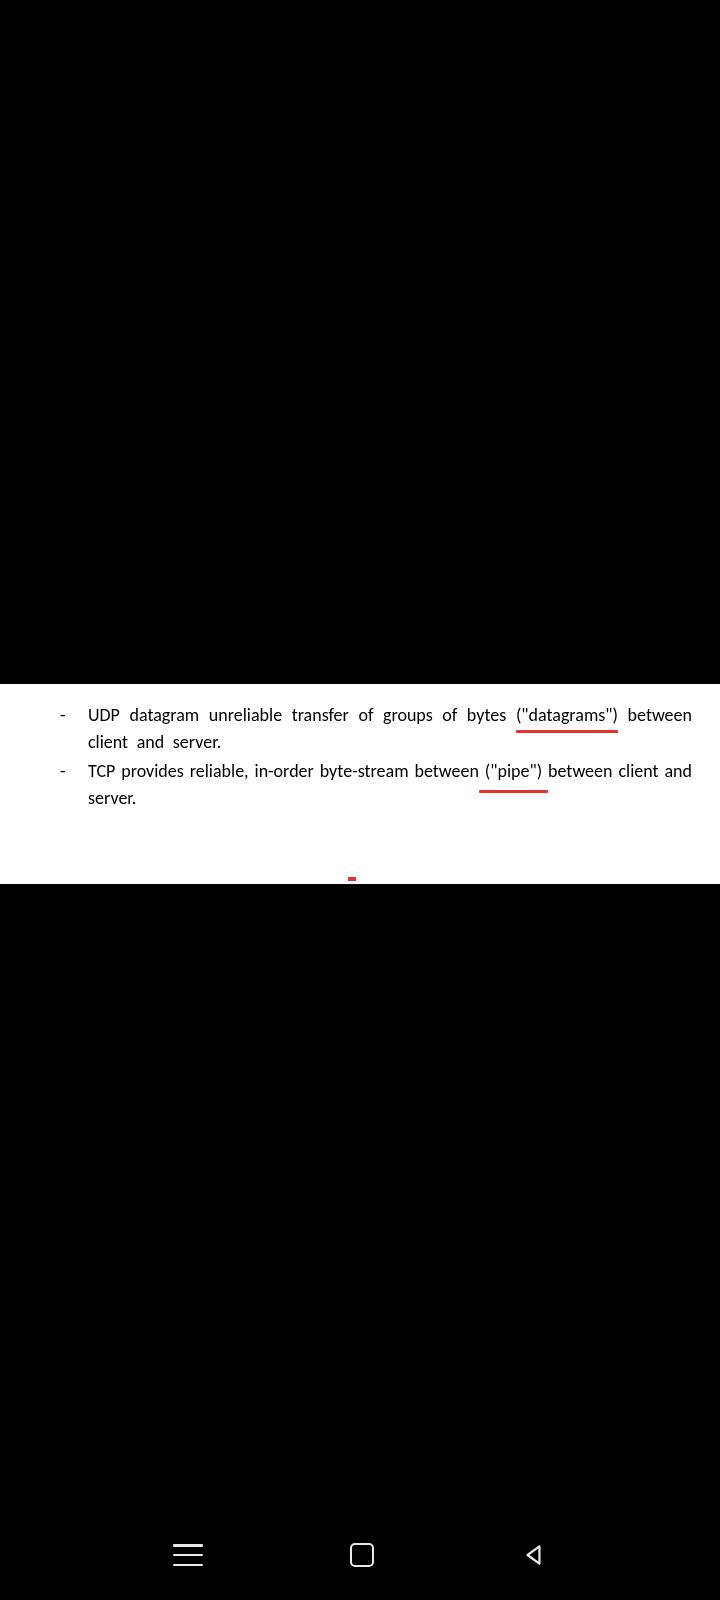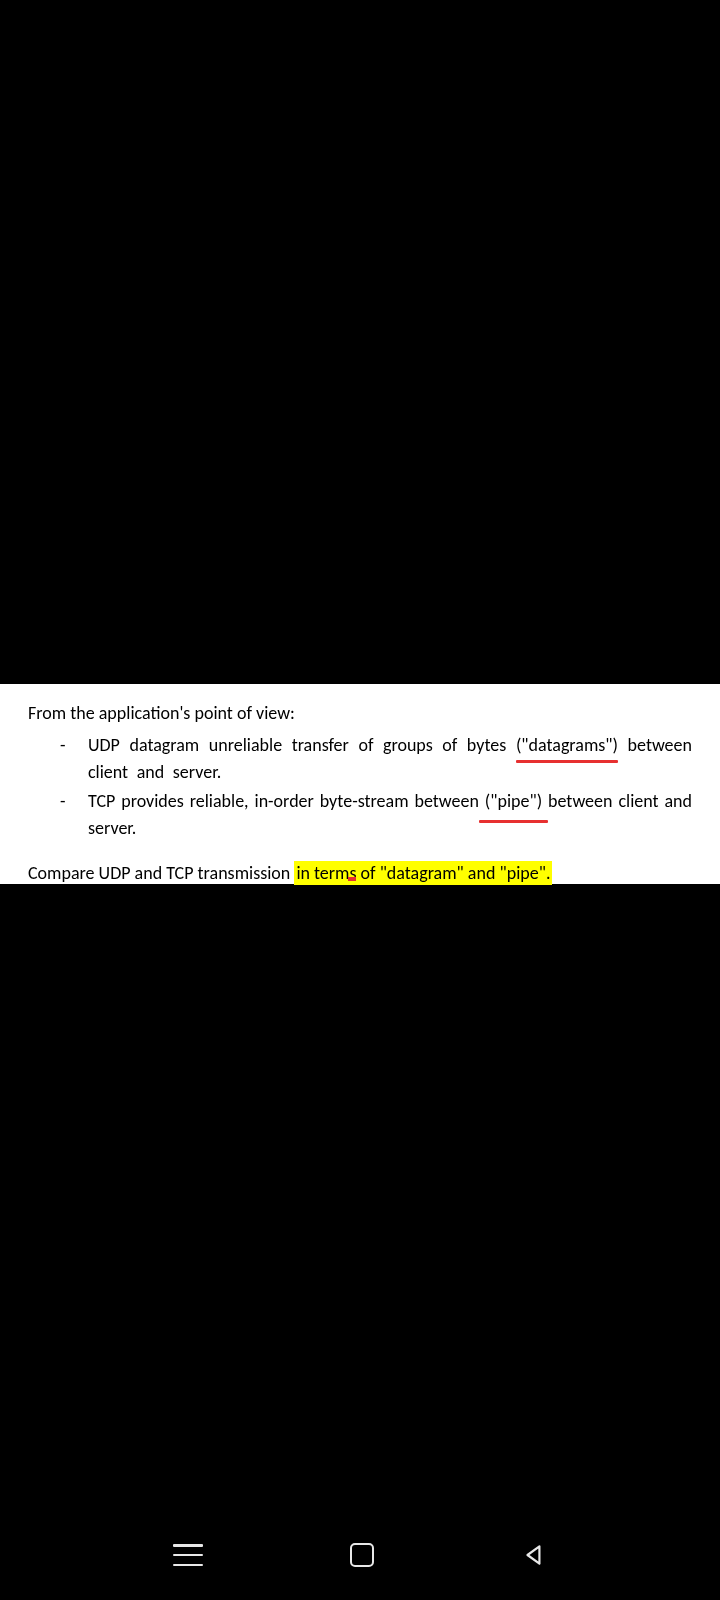--- a/index.html
+++ b/index.html
@@ -132,37 +132,33 @@
     }
     .back-icon svg {
       width: 26px;
       height: 26px;
     }
   </style>
 </head>
 <body>
 
 <div class="document-area">
-  <div class="intro-line">From the application's point of view:</div>
   <div class="bullet-list">
     <div class="bullet-item">
       <span class="bullet-marker">-</span>
       <span class="bullet-text bullet-text-1">
         <span>UDP datagram unreliable transfer of groups of bytes </span><span class="underline-red">("datagrams")</span><span> between client and server.</span>
       </span>
     </div>
     <div class="bullet-item">
       <span class="bullet-marker">-</span>
       <span class="bullet-text">
         <span>TCP provides reliable, in-order byte-stream between </span><span class="underline-red-2">("pipe")</span><span> between client and server.</span>
       </span>
     </div>
-  </div>
-  <div class="compare-line">
-    <span>Compare UDP and TCP transmission </span><span class="highlight-yellow">in terms of "datagram" and "pipe".</span>
   </div>
   <div class="red-dot"></div>
 </div>
 
 <div class="nav-bar">
   <div class="nav-icon">
     <div class="menu-icon">
       <div class="menu-line"></div>
       <div class="menu-line"></div>
       <div class="menu-line"></div>

